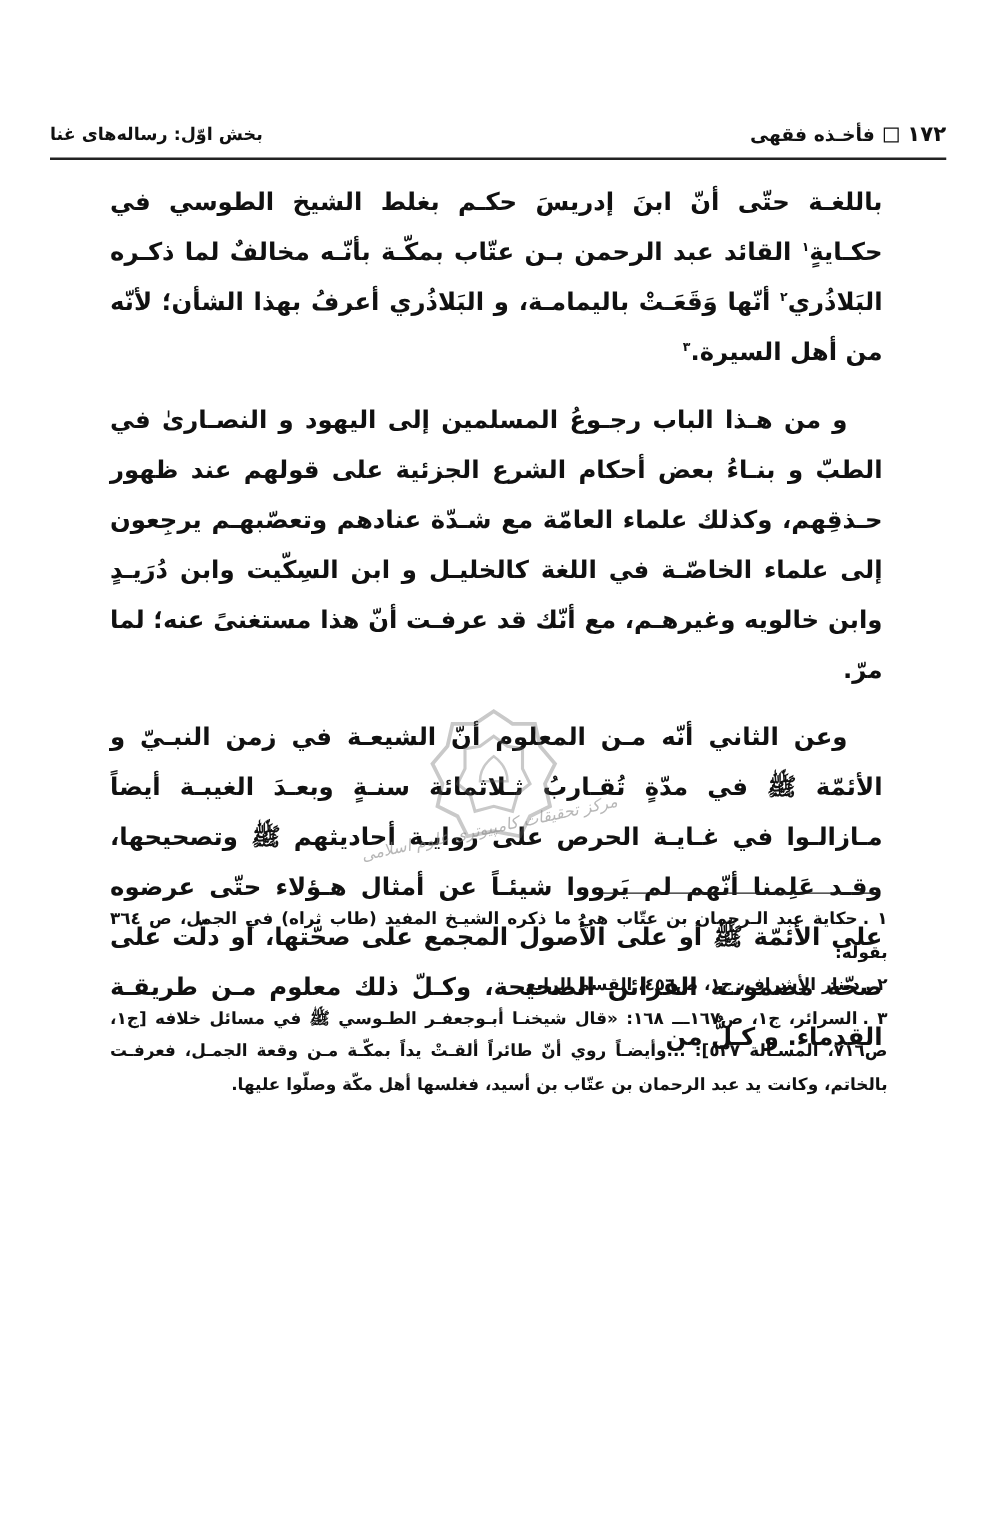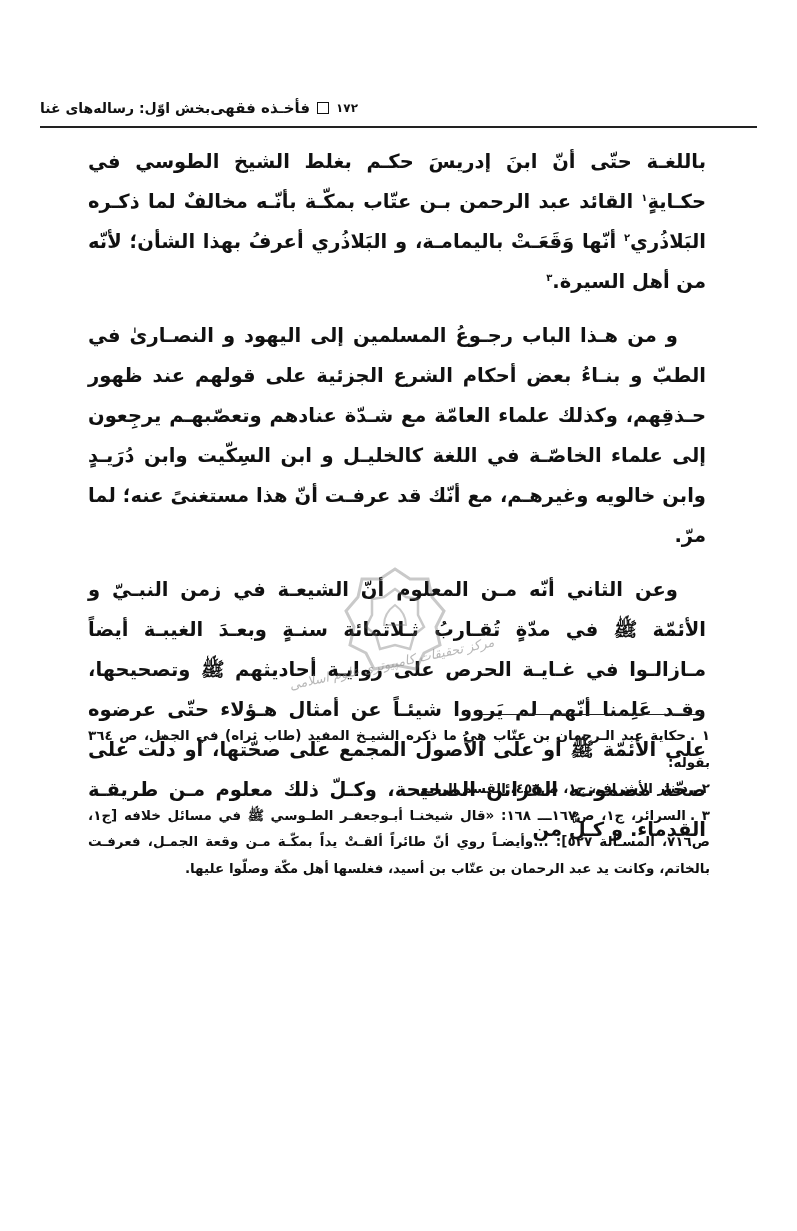--- a/index.html
+++ b/index.html
@@ -21,38 +21,38 @@
       width: 797px;
       height: 1231px;
     }
     .running-header {
       position: absolute;
       left: 40px;
       width: 717px;
       top: 96px;
       height: 24px;
       display: flex;
-      justify-content: flex-start;
+      justify-content: space-between;
       align-items: center;
       direction: ltr;
       font-weight: bold;
       font-size: 14px;
     }
     .header-left, .header-right {
       direction: rtl;
       white-space: nowrap;
     }
     .header-right {
       display: flex;
       align-items: center;
       gap: 4px;
       font-size: 15px;
     }
     .page-num {
-      font-size: 12px;
+      font-size: 17px;
       font-weight: bold;
     }
     .box-glyph {
       display: inline-block;
       width: 10px;
       height: 10px;
       border: 1.5px solid #111;
       margin: 0 3px;
     }
     .header-rule {

